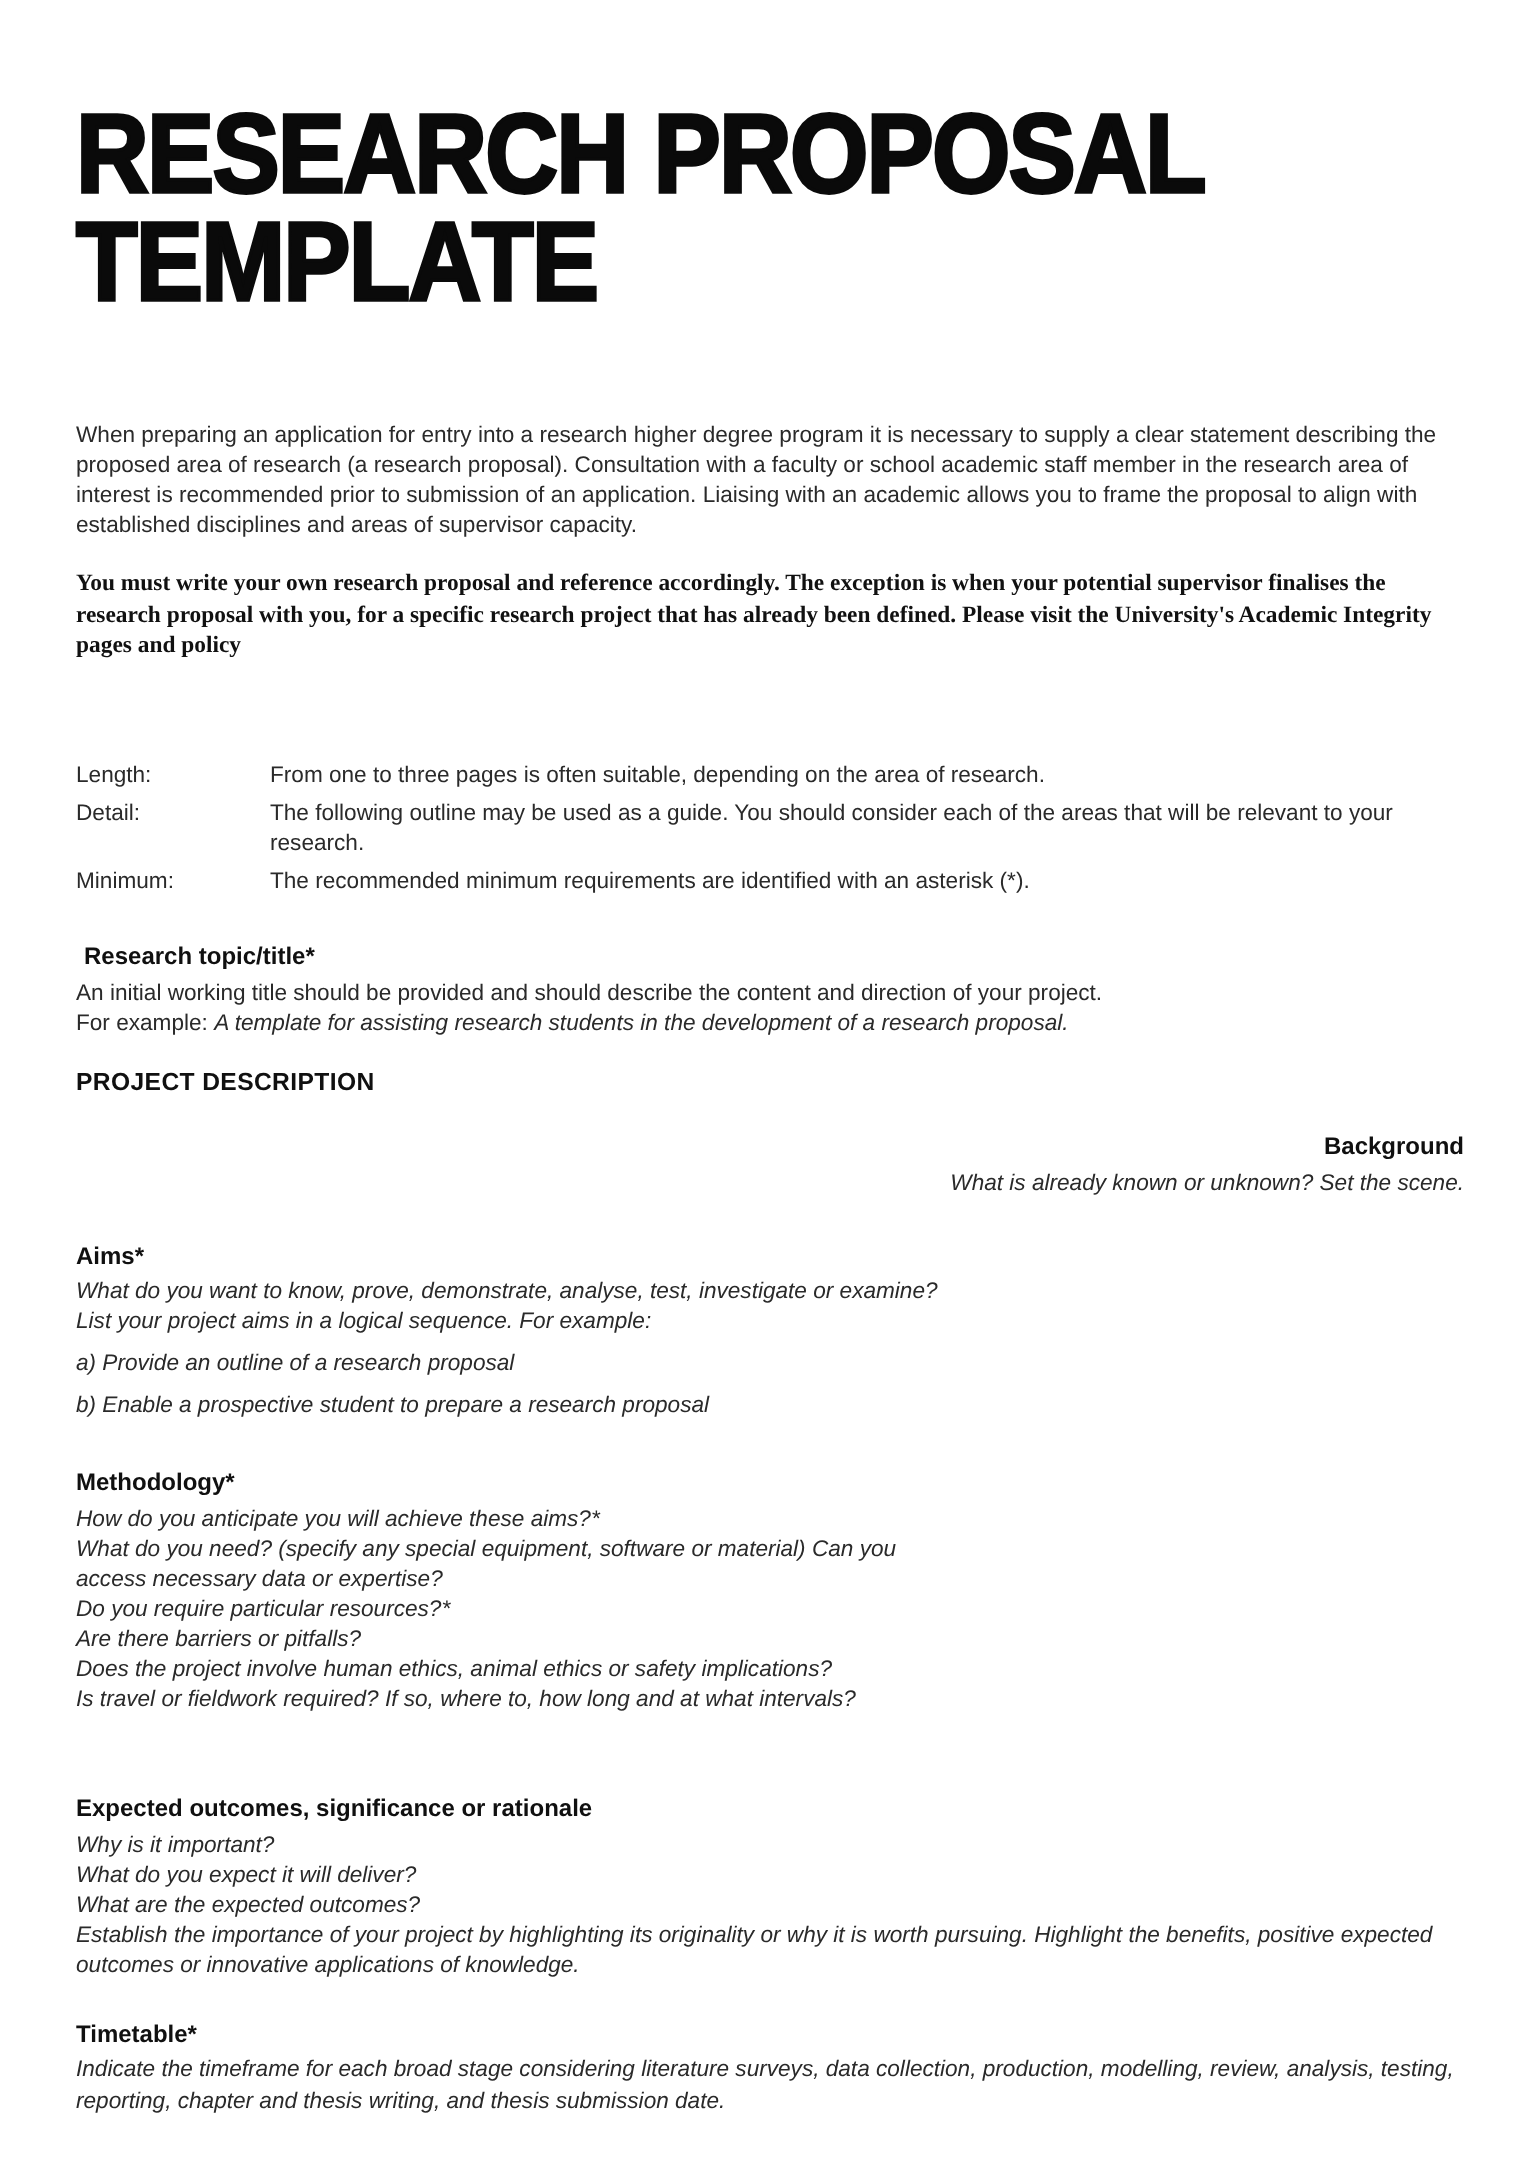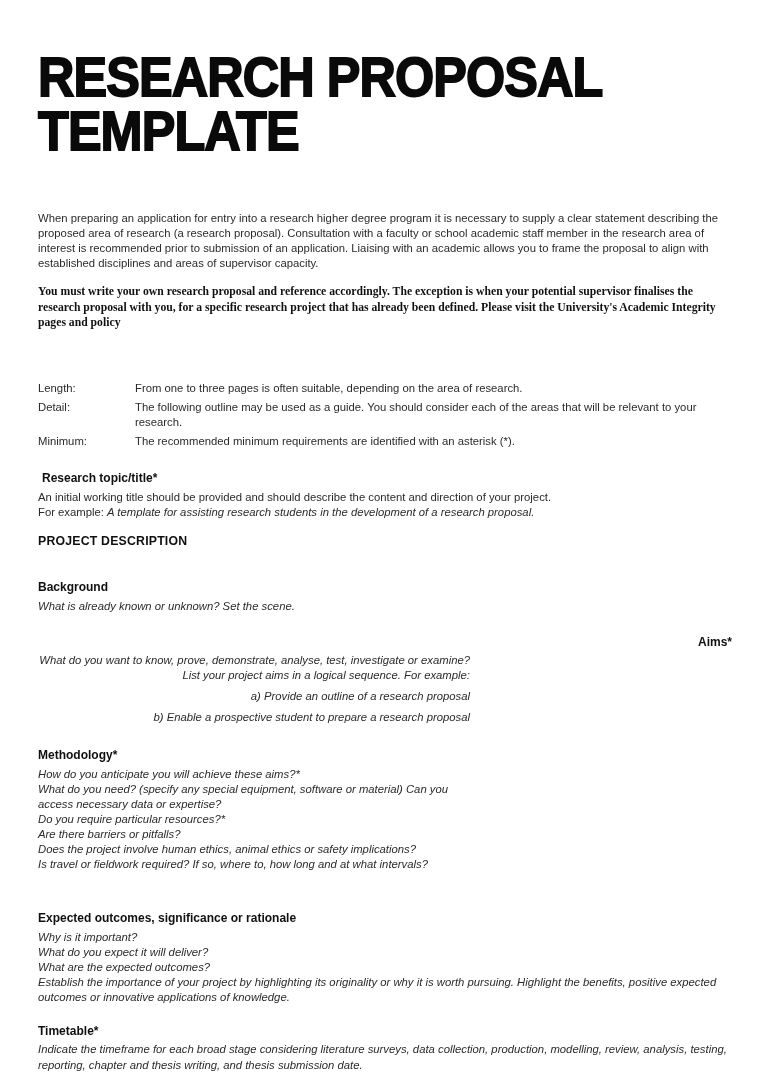--- a/index.html
+++ b/index.html
@@ -70,22 +70,22 @@
   .pd-heading {
     margin-top: 13px;
     font-size: 12.3px;
     letter-spacing: 0.2px;
   }
 
   
   .doc-section .sec-heading { margin-bottom: 3px; }
   .doc-section .body-line { max-width: 700px; font-style: italic; }
   .doc-section.narrow .body-line { max-width: 432px; }
-  .mt-12 { margin-top: 30px; }
-  .mt-20 { margin-top: 20px; text-align: right; }
+  .mt-12 { margin-top: 16px; text-align: right; }
+  .mt-20 { margin-top: 20px; }
   .mt-22 { margin-top: 22px; }
   .mt-38 { margin-top: 38px; }
   .mt-18 { margin-top: 18px; }
   .spaced { margin-top: 6px; }
 </style>
 </head>
 <body>
 
 <div class="page">
 

